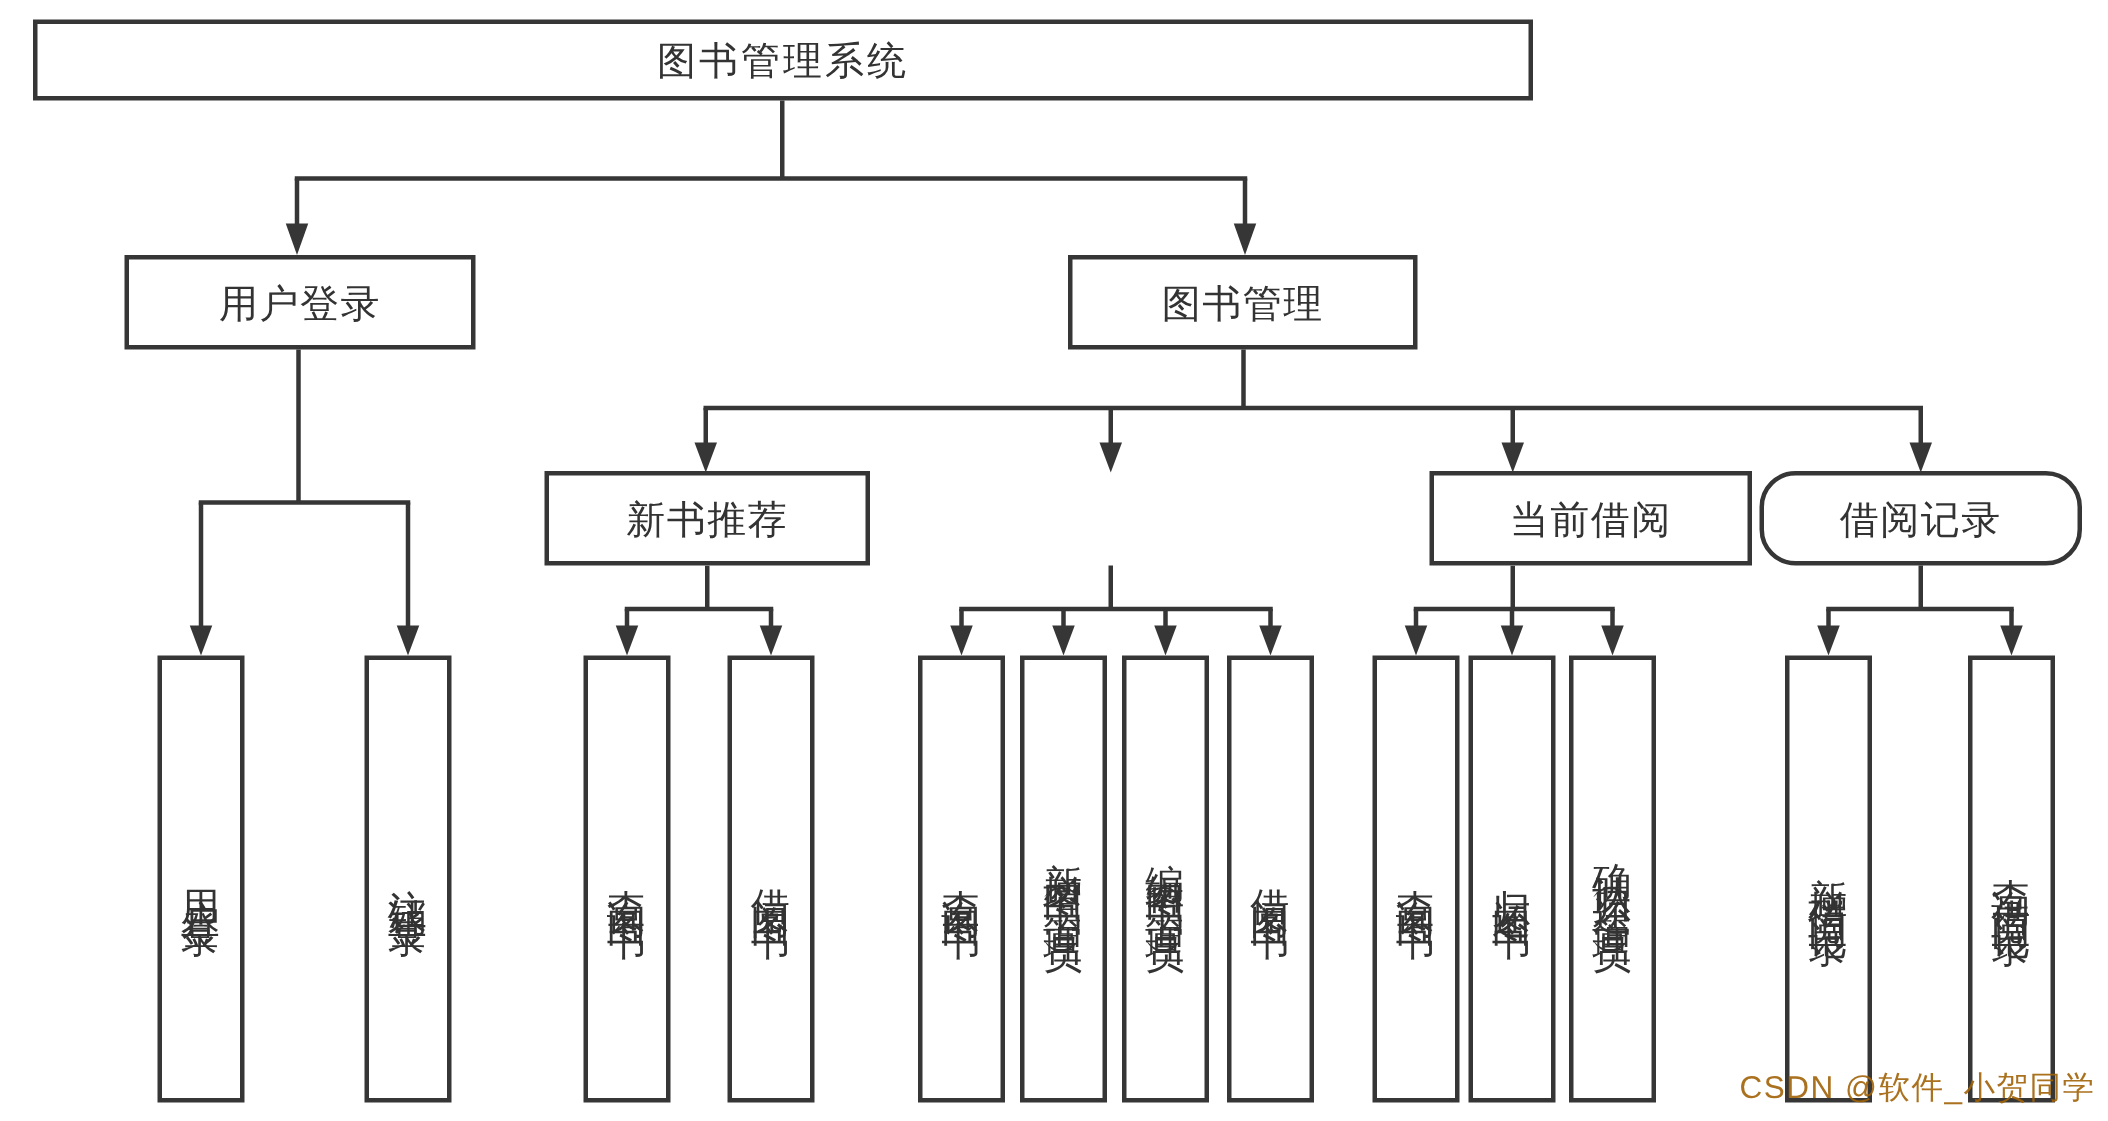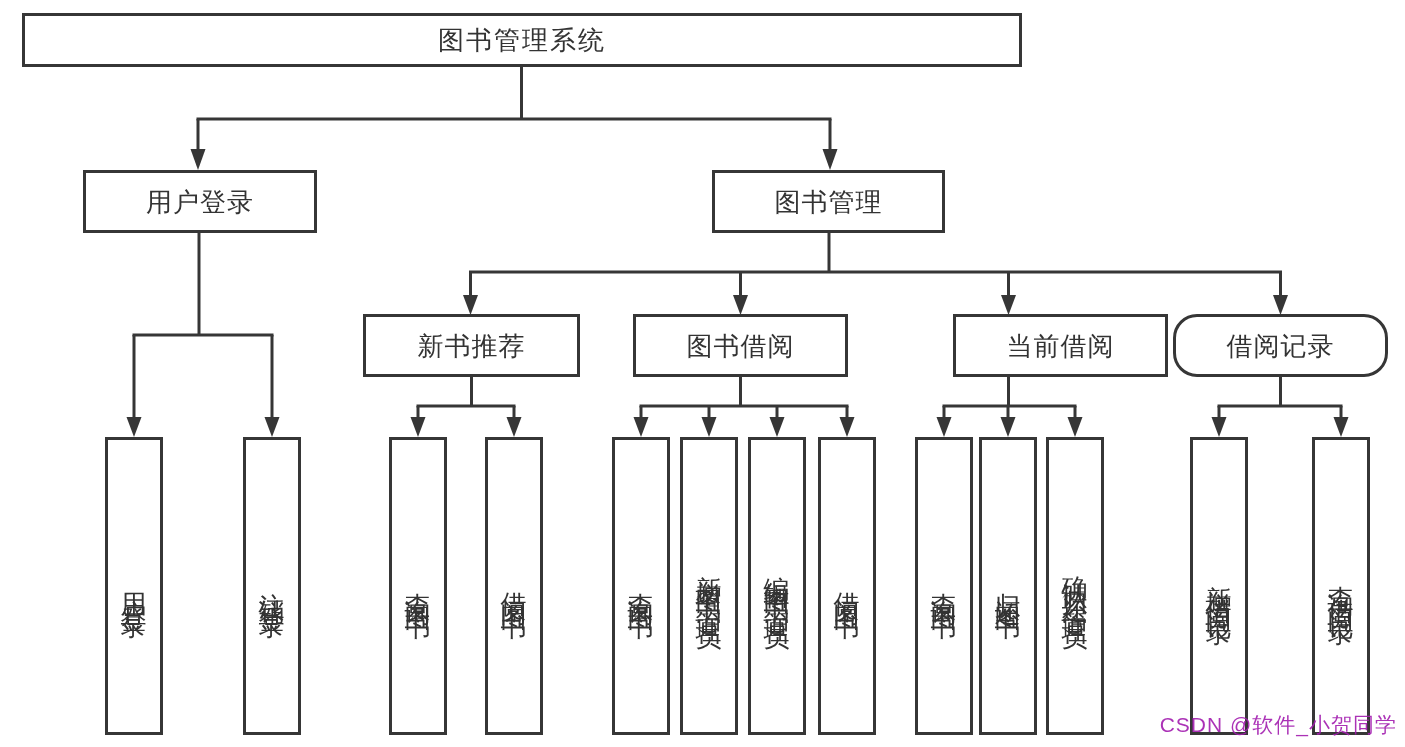--- a/index.html
+++ b/index.html
@@ -39,21 +39,21 @@
     font-size: 26px;
     line-height: 1;
     letter-spacing: 7px;
     white-space: nowrap;
   }
   .watermark {
     position: absolute;
     top: 711px;
     right: 8px;
     font-size: 21px;
-    color: #a21caf;
+    color: #a16207;
     opacity: 0.9;
     letter-spacing: 1px;
     white-space: nowrap;
     z-index: 5;
   }
 </style>
 </head>
 <body>
 
 <div class="stage">
@@ -143,23 +143,20 @@
   <div class="node hbox" style="left:83px; top:170px; width:234px; height:63px;">
     <span>用户登录</span>
   </div>
   <div class="node hbox" style="left:363px; top:314px; width:217px; height:63px;">
     <span>新书推荐</span>
   </div>
 
   <div class="node hbox" style="left:712px; top:170px; width:233px; height:63px;">
     <span>图书管理</span>
   </div>
-  <div class="node hbox" style="left:633px; top:314px; width:215px; height:63px;">
-    <span>图书借阅</span>
-  </div>
   <div class="node hbox" style="left:953px; top:314px; width:215px; height:63px;">
     <span>当前借阅</span>
   </div>
   <div class="node hbox" style="left:1173px; top:314px; width:215px; height:63px;border-radius:24px;">
     <span>借阅记录</span>
   </div>
 
   <div class="node vbox" style="left:105px; top:437px; width:58px; height:298px;">
     <span>用户登录</span>
   </div>

